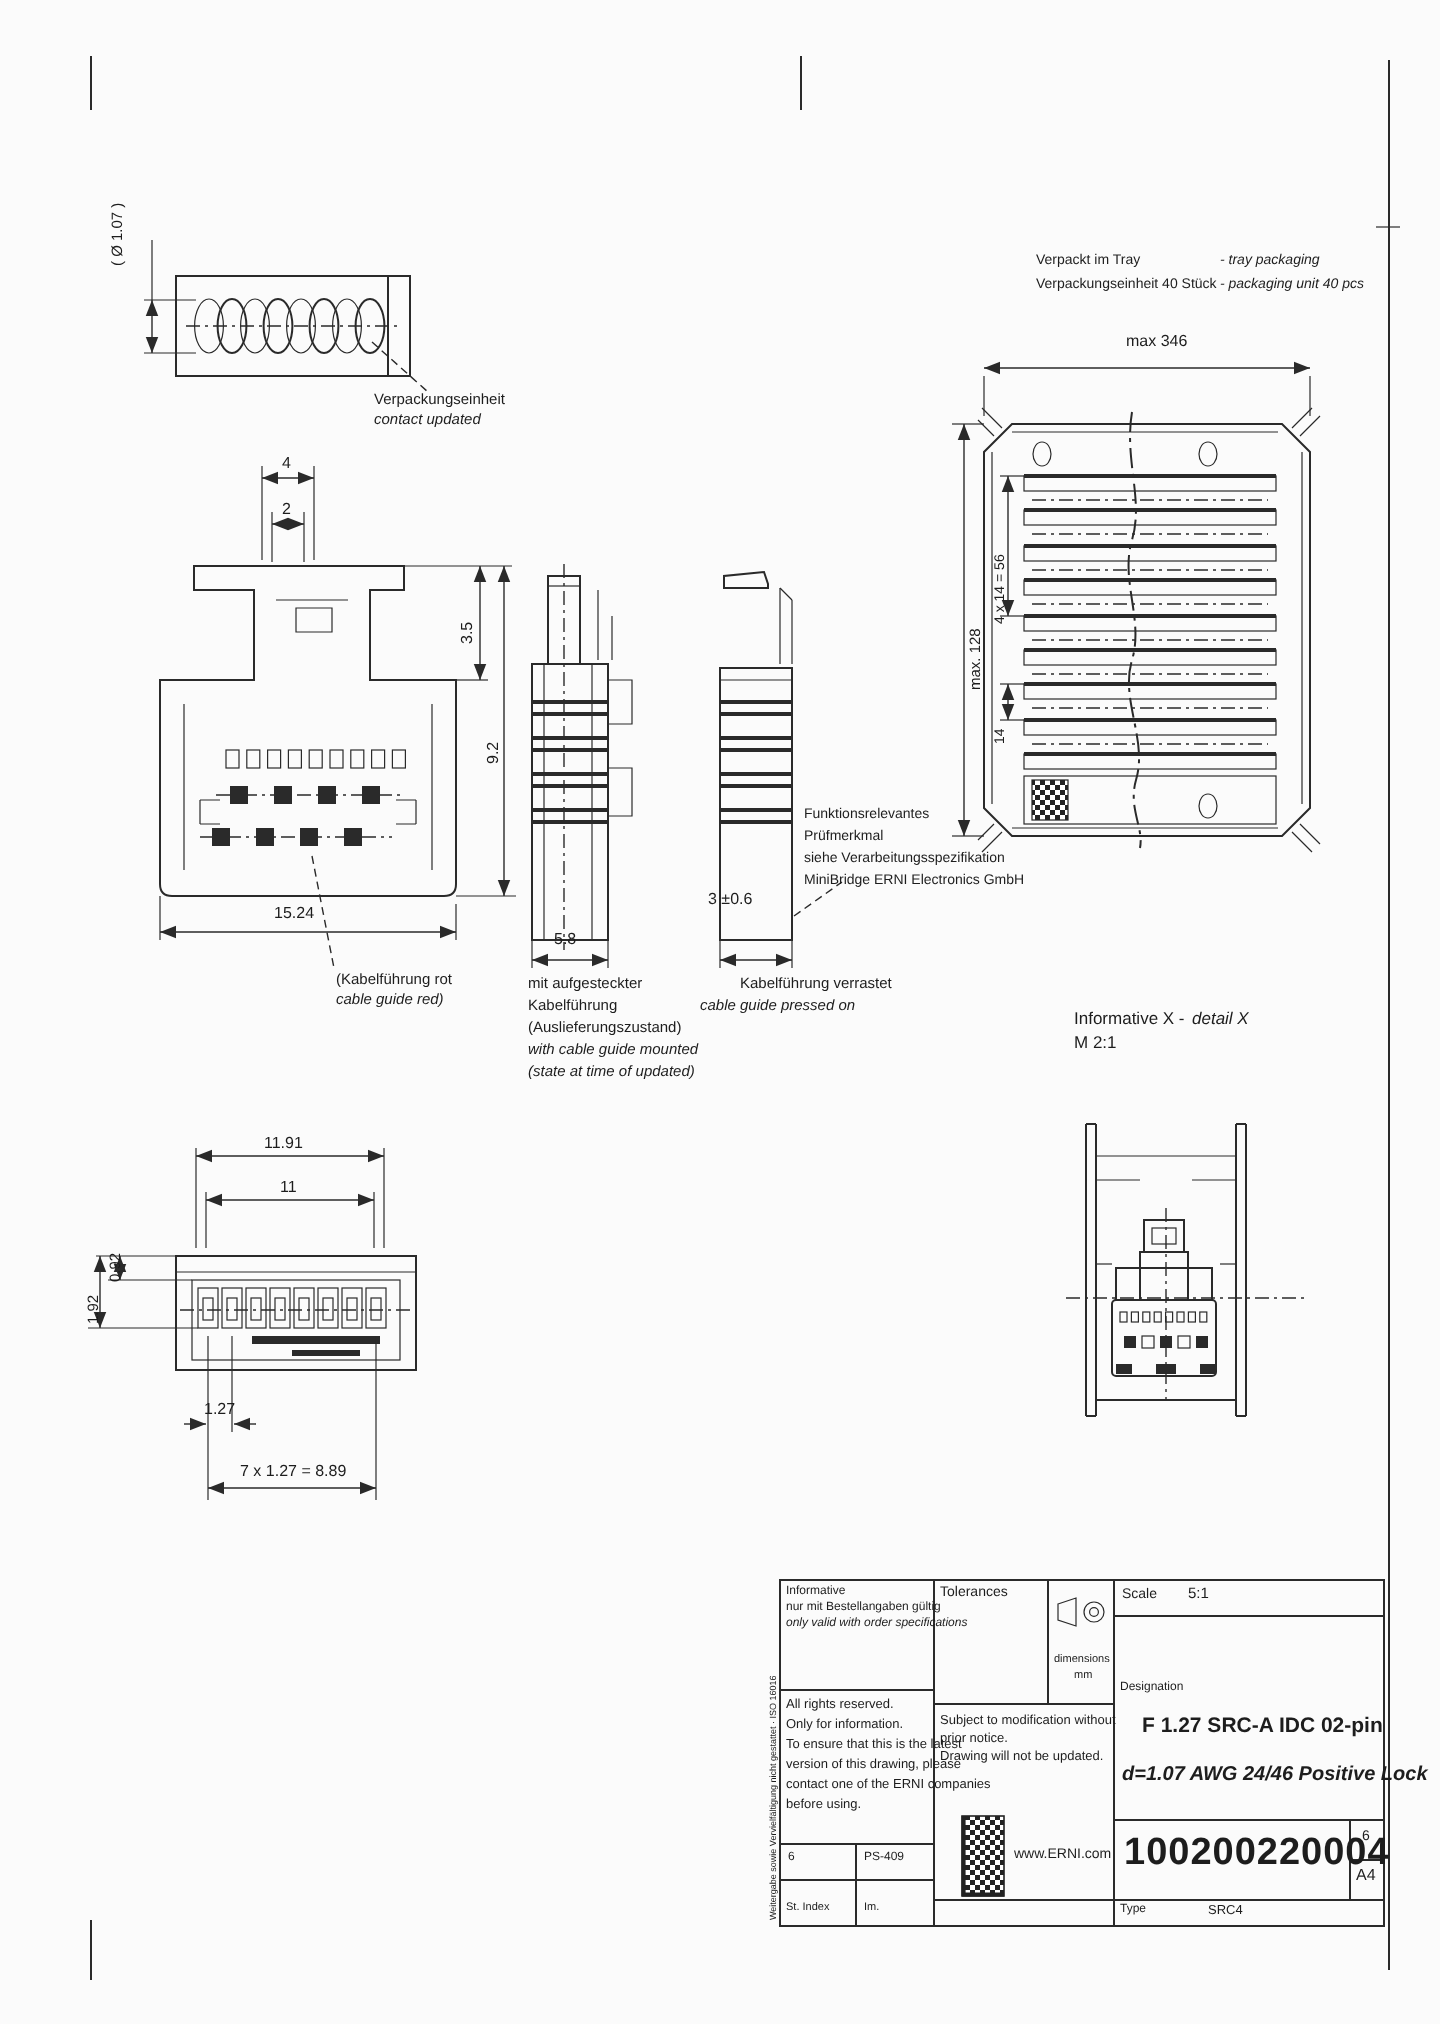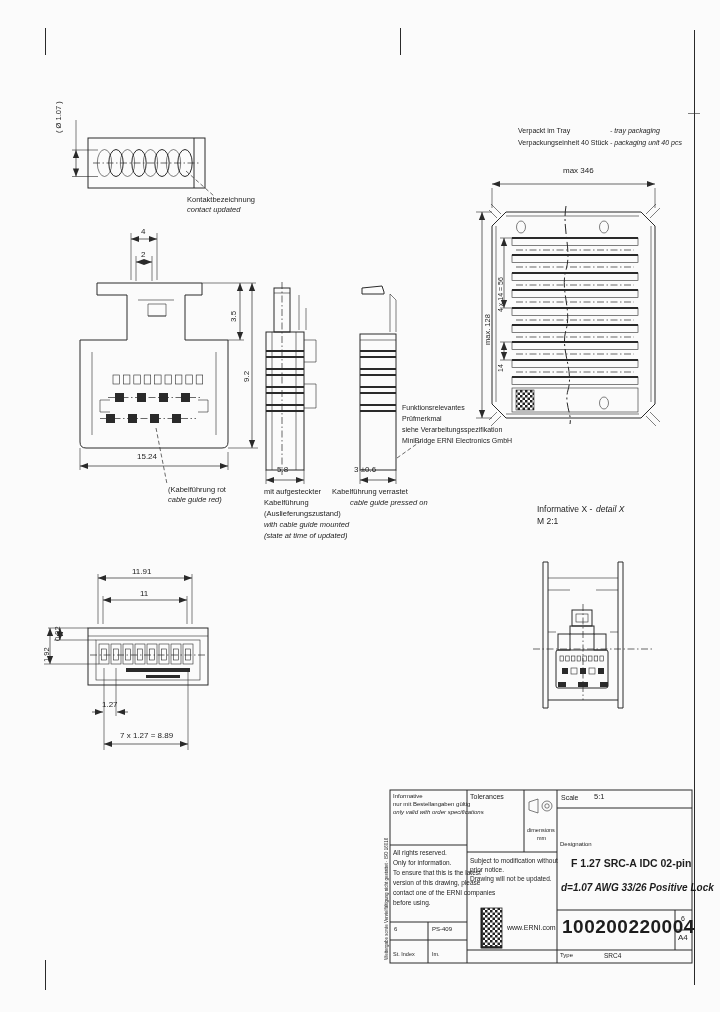--- a/index.html
+++ b/index.html
@@ -314,41 +314,41 @@
         <circle class="ln thin" cx="547" cy="806" r="5"></circle>
         <circle class="ln thin" cx="547" cy="806" r="2.2"></circle>
       </g>
       <rect x="481" y="908" width="21" height="40" fill="url(#dm)" stroke="#222" stroke-width=".8"></rect>
       <line x1="481.8" y1="908" x2="481.8" y2="948" stroke="#222" stroke-width="2"></line>
       <line x1="481" y1="947.2" x2="502" y2="947.2" stroke="#222" stroke-width="2"></line>
     </g>
   </svg>
 
   <span class="t rot f75" style="left:55px;top:133px">( Ø 1.07 )</span>
-  <span class="t f75" style="left:187px;top:196px">Kontaktbezeichnung</span>
+  <span class="t f75" style="left:187px;top:196px">Verpackungseinheit</span>
   <span class="t f75 it" style="left:187px;top:206px">contact updated</span>
 
   <span class="t f8" style="left:141px;top:228px">4</span>
   <span class="t f8" style="left:141px;top:251px">2</span>
   <span class="t rot f8" style="left:230px;top:322px">3.5</span>
   <span class="t rot f8" style="left:243px;top:382px">9.2</span>
   <span class="t f8" style="left:137px;top:453px">15.24</span>
   <span class="t f75" style="left:168px;top:486px">(Kabelführung rot</span>
   <span class="t f75 it" style="left:168px;top:496px">cable guide red)</span>
 
   <span class="t f8" style="left:277px;top:466px">5.8</span>
-  <span class="t f8" style="left:354px;top:466px">3 ±0.6</span>
+  <span class="t f8" style="left:354px;top:446px">3 ±0.6</span>
 
   <span class="t f75" style="left:264px;top:488px">mit aufgesteckter</span>
   <span class="t f75" style="left:264px;top:499px">Kabelführung</span>
   <span class="t f75" style="left:264px;top:510px">(Auslieferungszustand)</span>
   <span class="t f75 it" style="left:264px;top:521px">with cable guide mounted</span>
   <span class="t f75 it" style="left:264px;top:532px">(state at time of updated)</span>
 
-  <span class="t f75" style="left:332px;top:488px">Kabelführung verrastet</span>
+  <span class="t f75" style="left:370px;top:488px">Kabelführung verrastet</span>
   <span class="t f75 it" style="left:350px;top:499px">cable guide pressed on</span>
 
   <span class="t f7" style="left:402px;top:404px">Funktionsrelevantes</span>
   <span class="t f7" style="left:402px;top:415px">Prüfmerkmal</span>
   <span class="t f7" style="left:402px;top:426px">siehe Verarbeitungsspezifikation</span>
   <span class="t f7" style="left:402px;top:437px">MiniBridge ERNI Electronics GmbH</span>
 
   <span class="t f7" style="left:518px;top:127px">Verpackt im Tray</span>
   <span class="t f7 it" style="left:610px;top:127px">- tray packaging</span>
   <span class="t f7" style="left:518px;top:139px">Verpackungseinheit 40 Stück</span>
@@ -388,21 +388,21 @@
   <span class="t f75" style="left:594px;top:793px">5:1</span>
 
   <span class="t f65" style="left:470px;top:857px">Subject to modification without</span>
   <span class="t f65" style="left:470px;top:866px">prior notice.</span>
   <span class="t f65" style="left:470px;top:875px">Drawing will not be updated.</span>
 
   <span class="t f7" style="left:507px;top:924px">www.ERNI.com</span>
 
   <span class="t f6" style="left:560px;top:841px">Designation</span>
   <span class="t f105 b" style="left:571px;top:858px">F 1.27 SRC-A IDC 02-pin</span>
-  <span class="t f10 it b" style="left:561px;top:882px">d=1.07 AWG 33/26 Positive Lock</span>
+  <span class="t f10 it b" style="left:561px;top:882px">d=1.07 AWG 24/46 Positive Lock</span>
 
   <span class="t f19 b" style="left:562px;top:916px">100200220004</span>
   <span class="t f7" style="left:681px;top:915px">6</span>
   <span class="t f8" style="left:678px;top:934px">A4</span>
 
   <span class="t f6" style="left:394px;top:926px">6</span>
   <span class="t f6" style="left:432px;top:926px">PS-409</span>
   <span class="t f55" style="left:393px;top:951px">St. Index</span>
   <span class="t f55" style="left:432px;top:951px">Im.</span>
 

